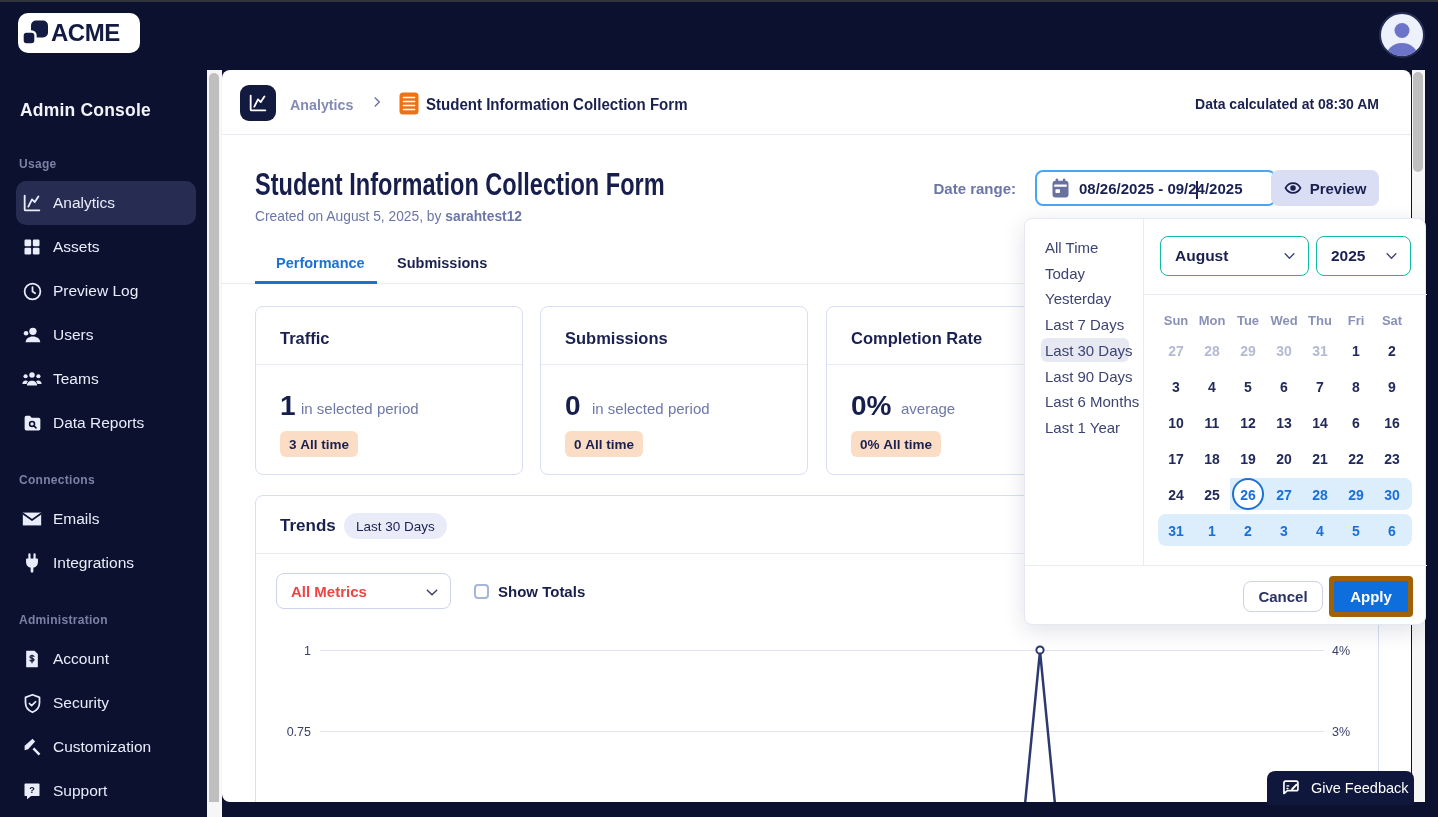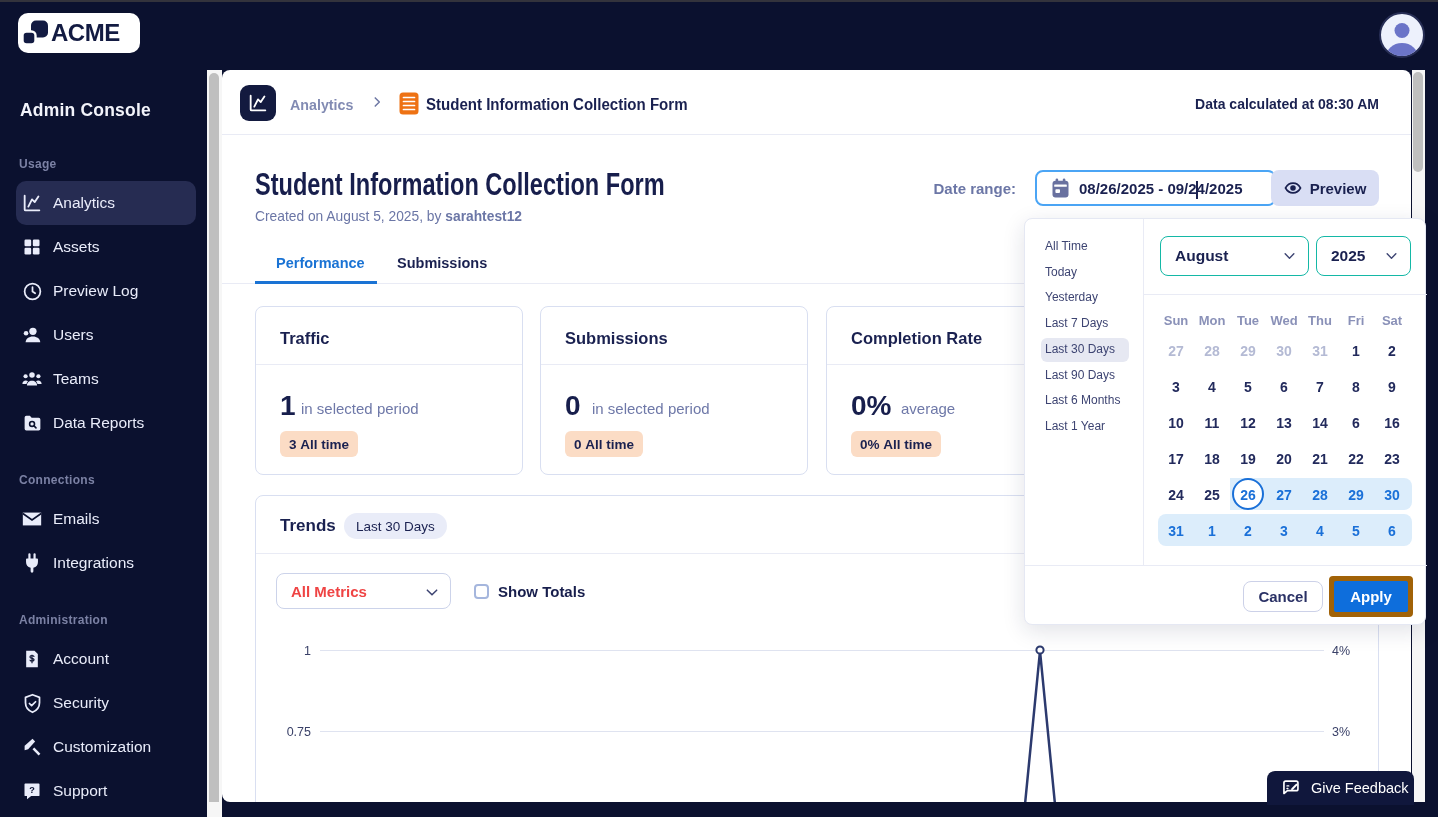--- a/index.html
+++ b/index.html
@@ -70,21 +70,21 @@
   #metricsel { position:absolute; left:20px; top:77px; width:175px; height:36px; border:1px solid #ccd3ea; border-radius:8px; display:flex; align-items:center; }
   #metricsel span { font-size:15px; font-weight:bold; color:#ef4444; margin-left:14px; }
   #cbx { position:absolute; left:218px; top:88px; width:15px; height:15px; border:2px solid #a5b6dd; border-radius:4px; }
   #cbxl { position:absolute; left:242px; top:87px; font-size:15px; font-weight:bold; color:#171e4c; }
 
   .glabel { position:absolute; font-size:12.5px; color:#3a4168; }
   .gline { position:absolute; height:1px; background:#dfe3f0; }
 
   
   #popup { left:1024px; top:218px; width:402px; height:407px; background:#fff; border:1px solid #e5e8f3; border-radius:8px; box-shadow:0 6px 22px rgba(23,30,70,0.13); z-index:40; }
-  .preset { position:absolute; left:20px; font-size:12px; color:#3d4472; }
+  .preset { position:absolute; left:20px; font-size:15px; color:#3d4472; }
   #presel { position:absolute; left:16px; top:119px; width:88px; height:24px; background:#e6e8f2; border-radius:6px; }
   #pvline { position:absolute; left:118px; top:0; width:1px; height:346px; background:#e9ebf5; }
   .msel { position:absolute; top:17px; height:40px; border:1px solid #14b8a6; border-radius:8px; display:flex; align-items:center; justify-content:space-between; }
   .msel .tx { font-size:15.5px; font-weight:bold; color:#1a2150; margin-left:14px; }
   #ph1 { position:absolute; left:118px; top:75px; width:284px; height:1px; background:#e9ebf5; }
   #ph2 { position:absolute; left:0px; top:346px; width:402px; height:1px; background:#e9ebf5; }
   .wd { position:absolute; top:94px; width:36px; text-align:center; font-size:13px; font-weight:bold; color:#8a91b8; }
   .day { position:absolute; width:36px; height:36px; line-height:36px; text-align:center; font-size:14px; font-weight:bold; color:#222a5c; }
   .day.gray { color:#b4bad4; font-weight:bold; }
   .day.blue { color:#1a70d8; }

